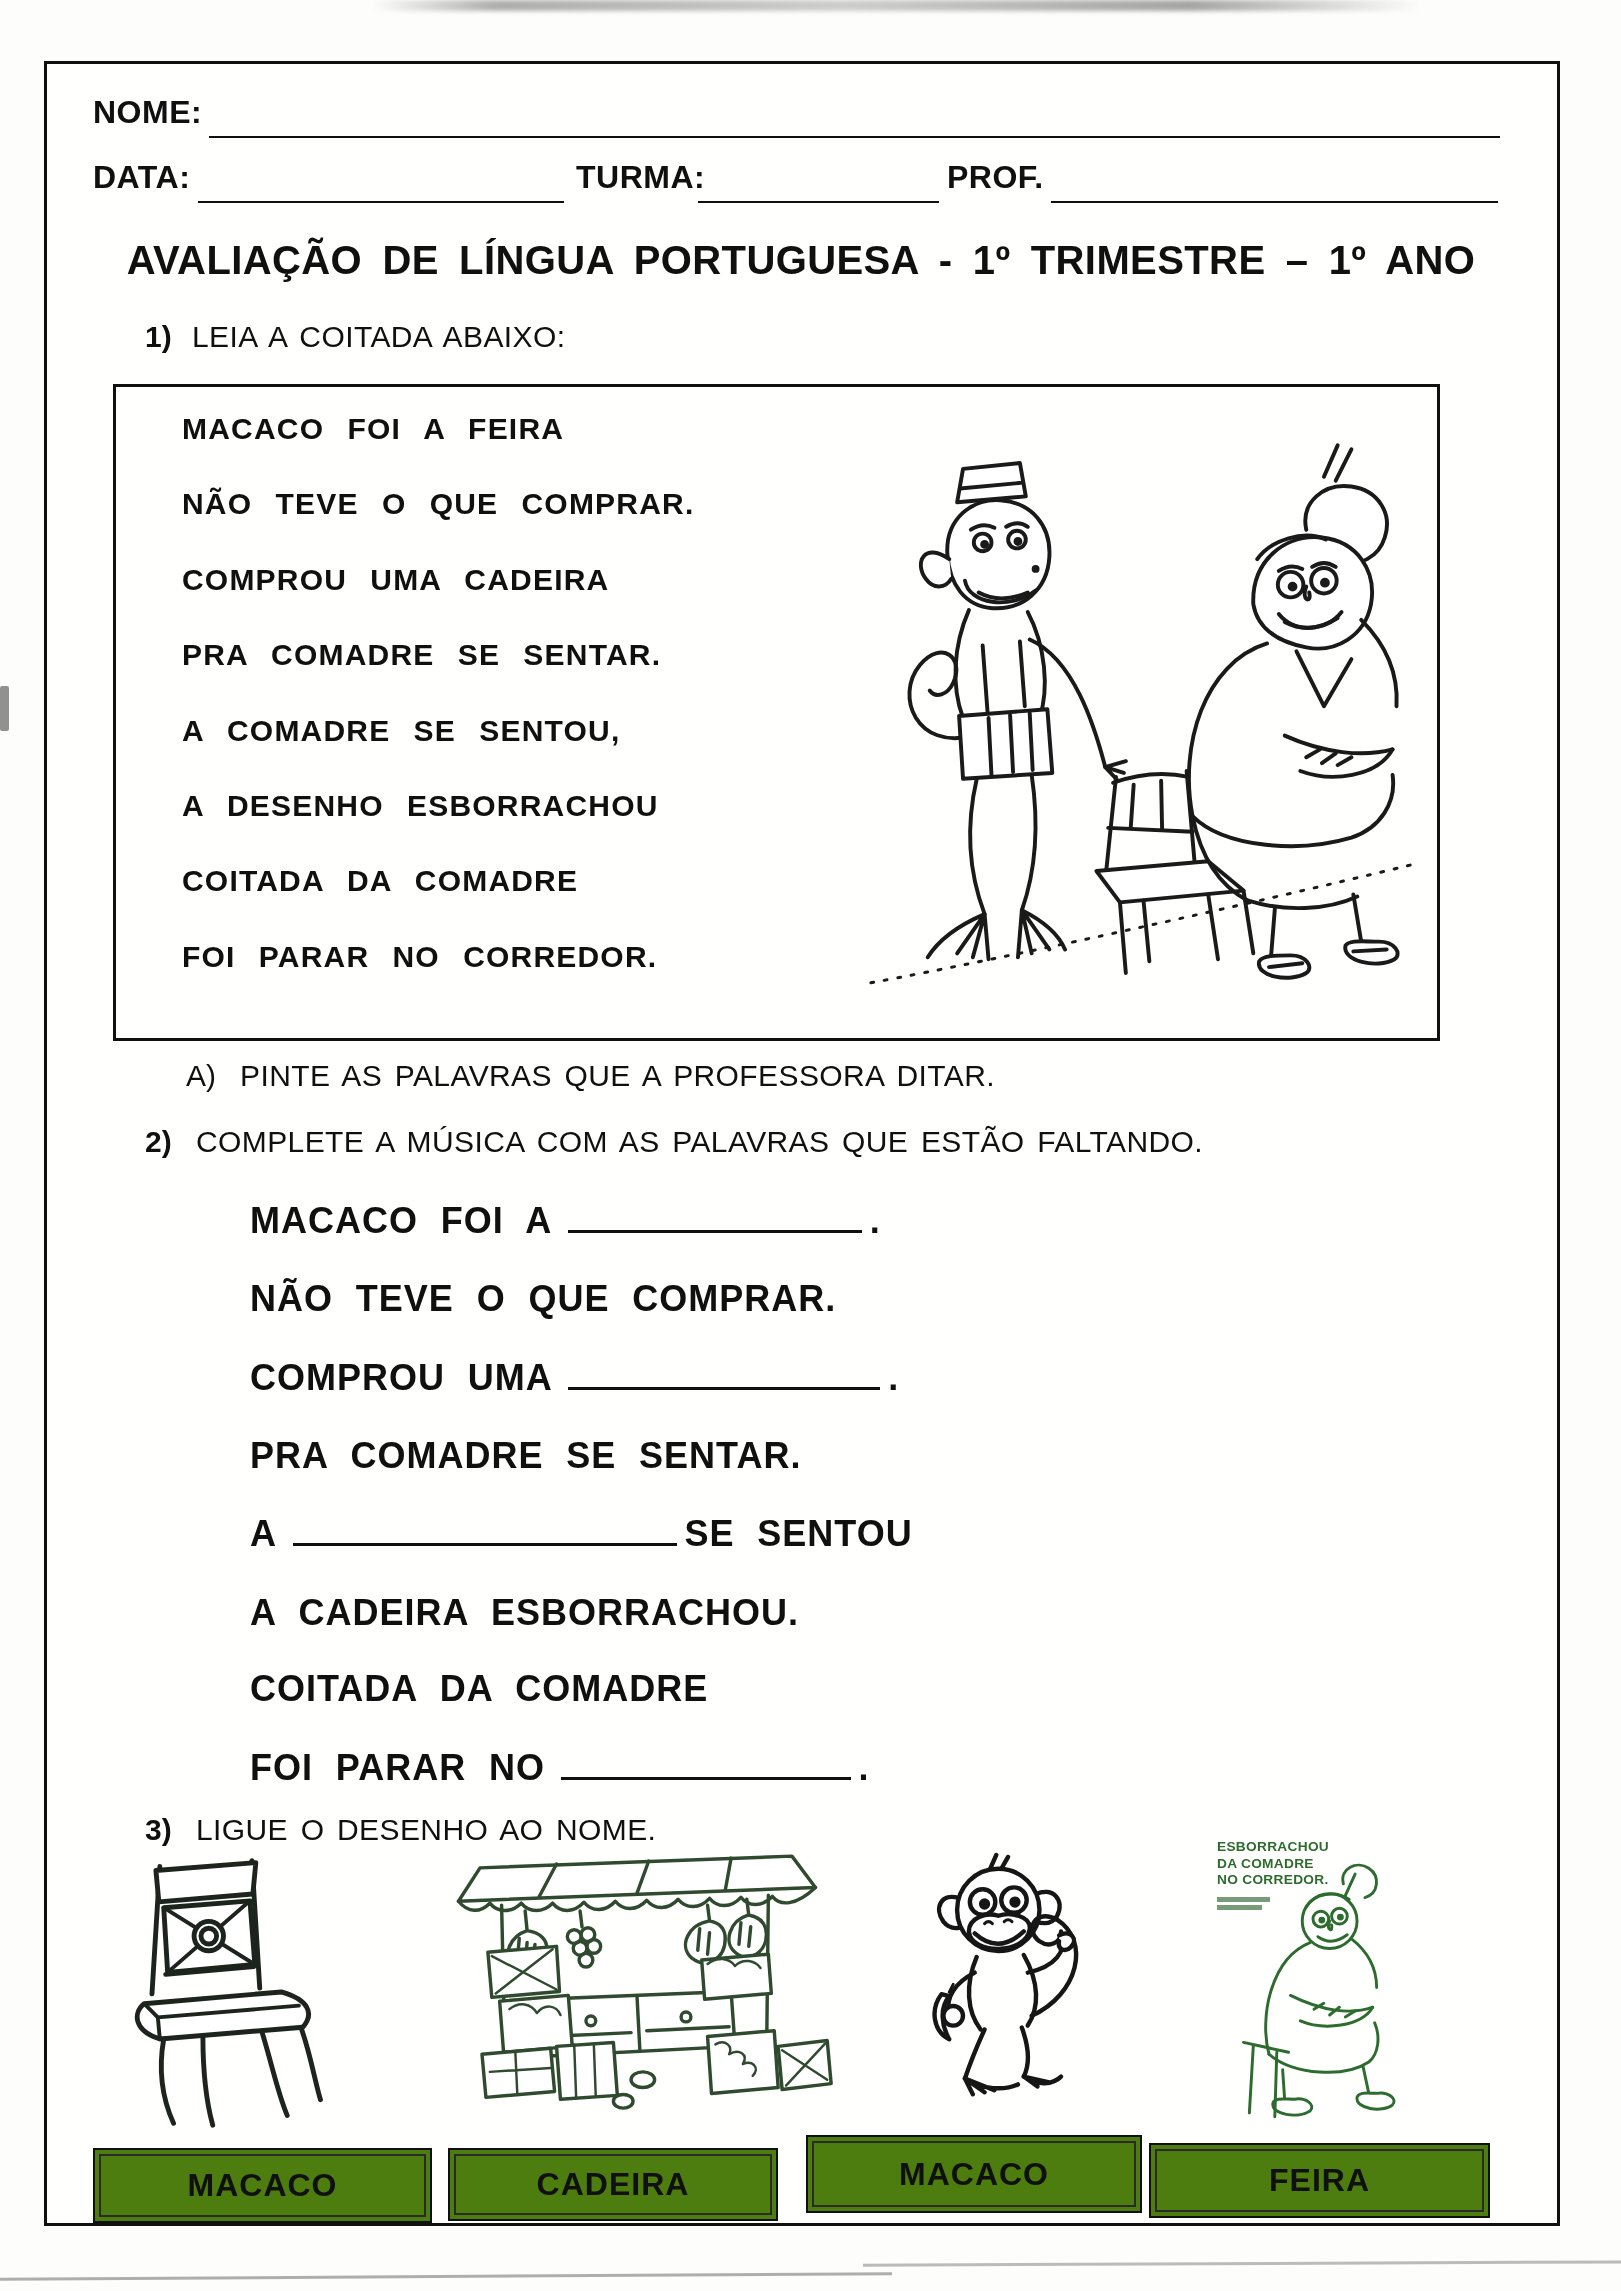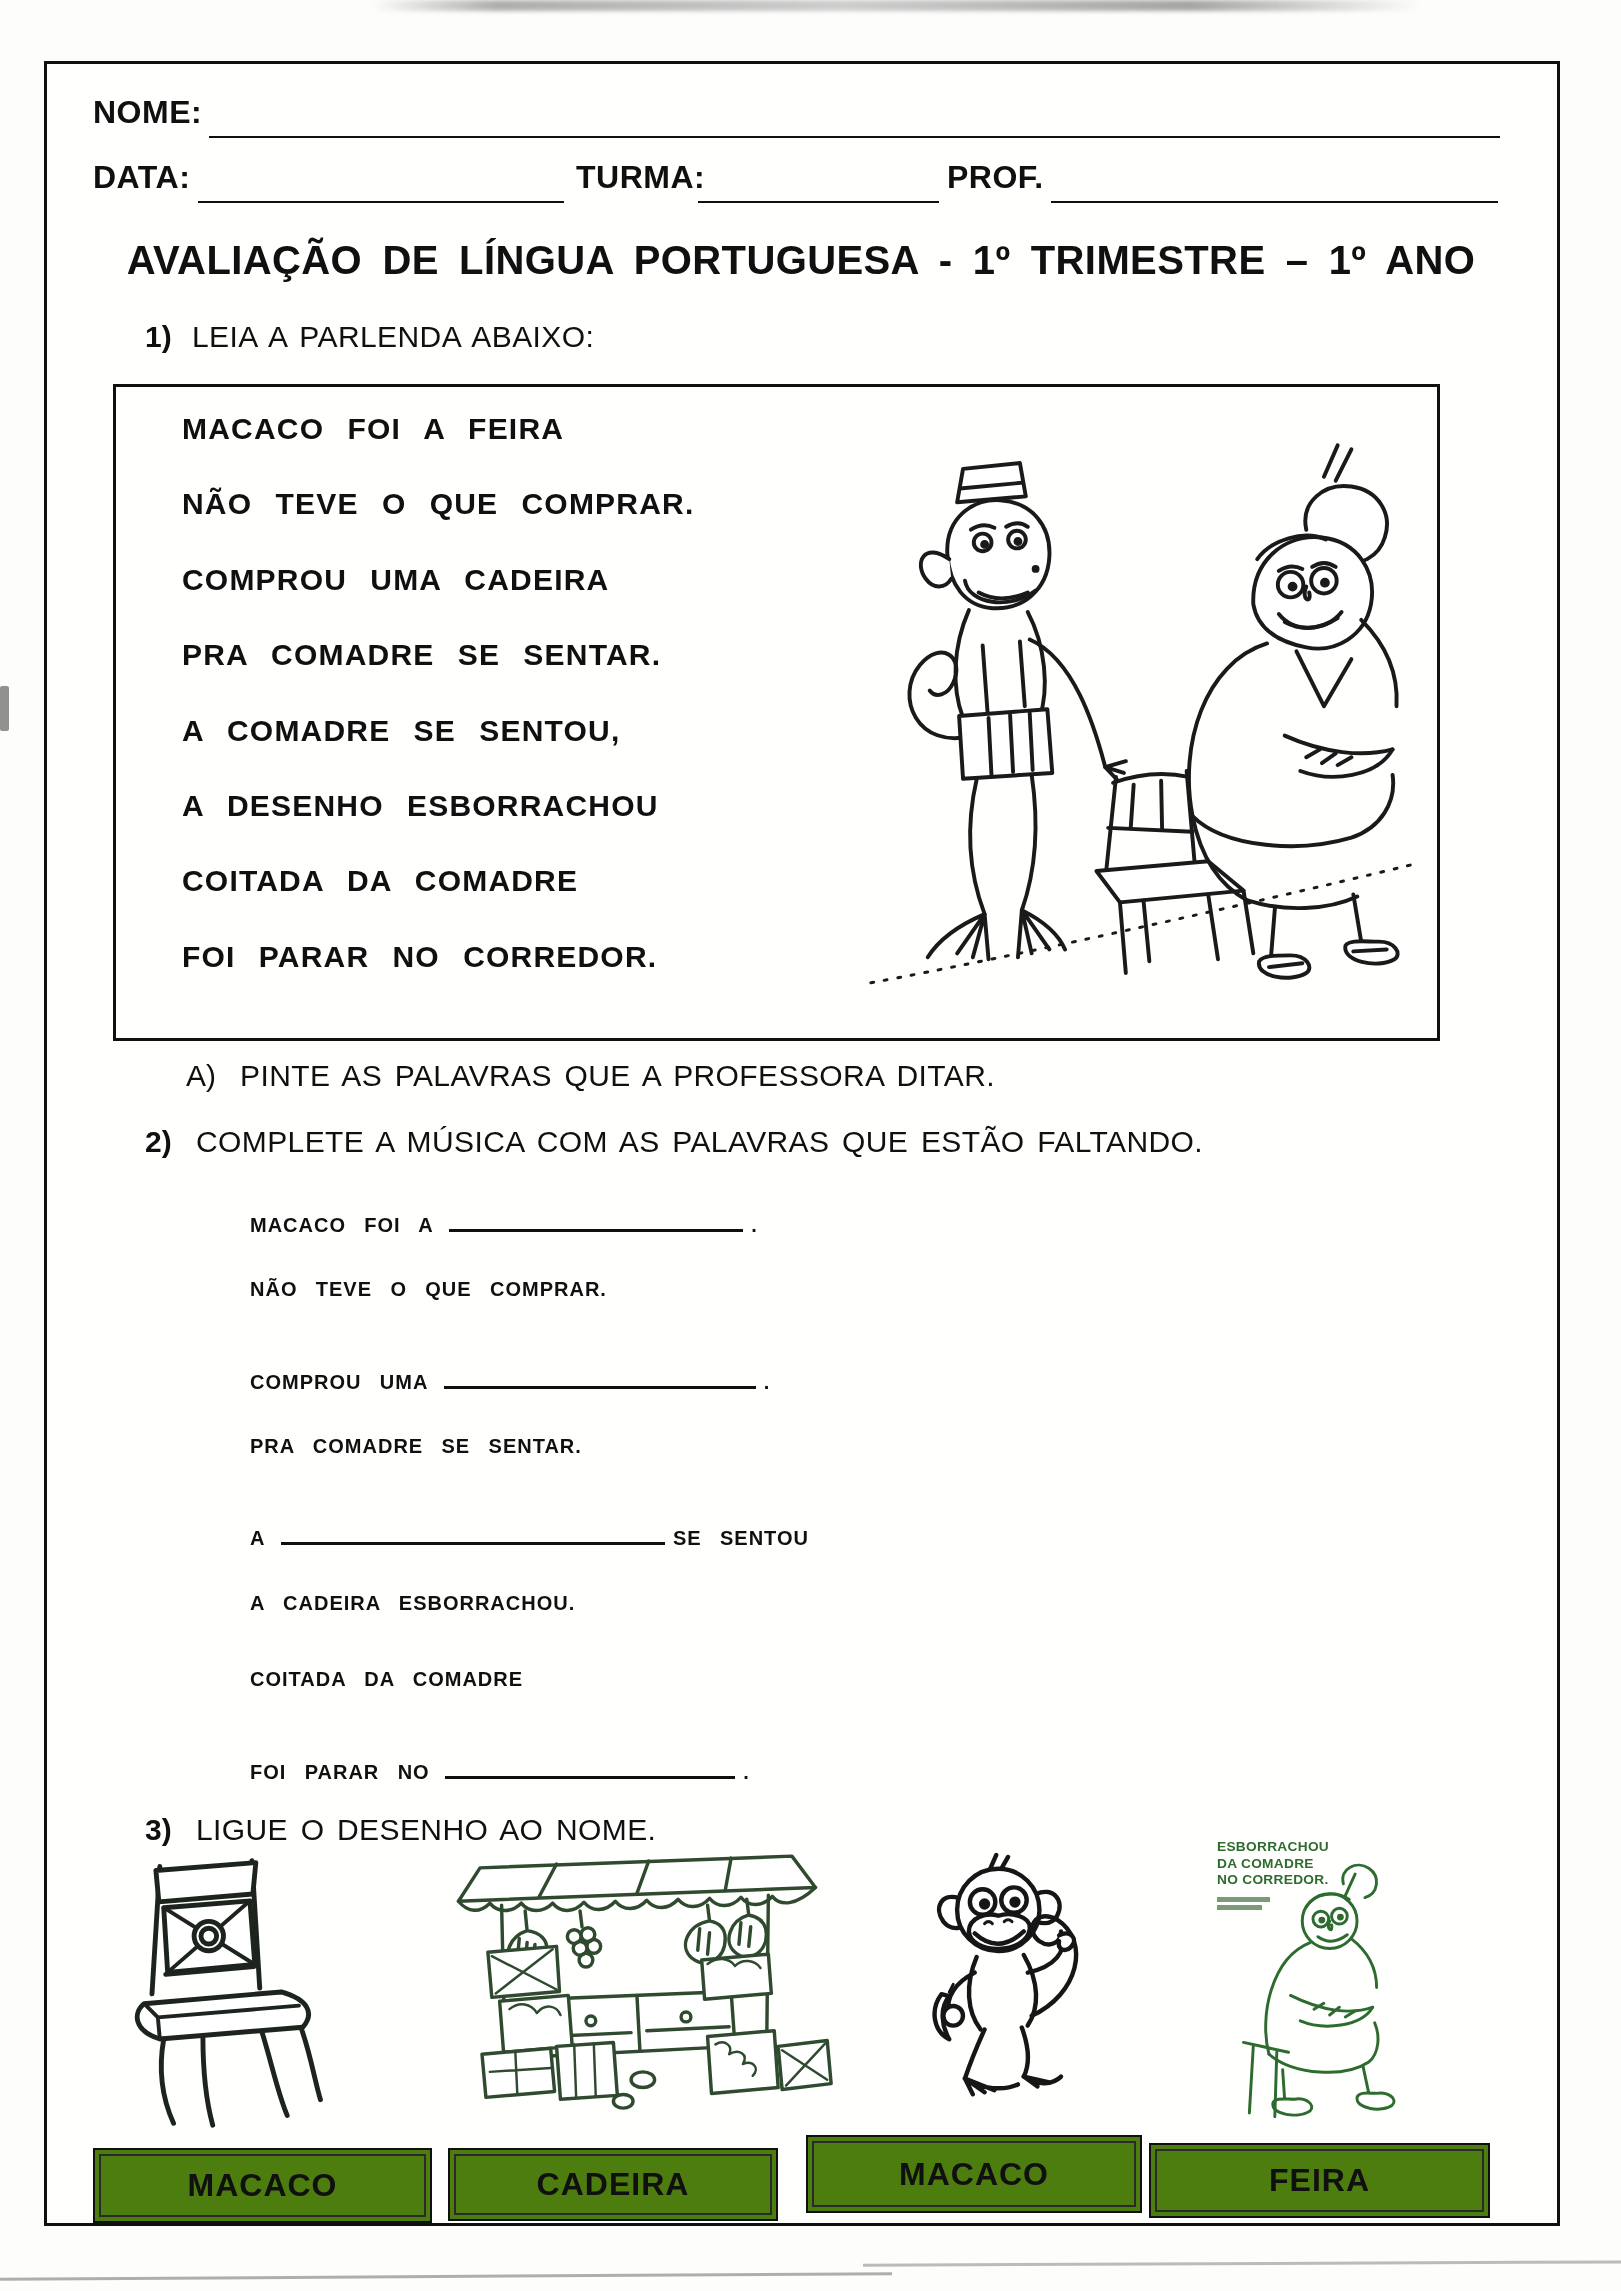--- a/index.html
+++ b/index.html
@@ -23,21 +23,21 @@
   
   .title{left:44px;width:1514px;top:238px;text-align:center;font-weight:700;font-size:40px;
     letter-spacing:0.4px;word-spacing:8.8px;white-space:nowrap;}
   
   .qnum{font-weight:700;font-size:30px;}
   .qtext{font-weight:400;font-size:30px;letter-spacing:0.4px;word-spacing:3.9px;white-space:nowrap;}
   
   .pbox{left:113px;top:384px;width:1321px;height:651px;border:3.9px solid #101010;}
   .pline{font-weight:700;font-size:30px;letter-spacing:1.2px;word-spacing:13.7px;white-space:nowrap;}
   
-  .s2{font-weight:700;font-size:20px;letter-spacing:1px;word-spacing:11.8px;white-space:nowrap;}
+  .s2{font-weight:700;font-size:36px;letter-spacing:1px;word-spacing:11.8px;white-space:nowrap;}
   .blank{display:inline-block;border-bottom:3.9px solid #101010;height:29px;vertical-align:baseline;margin:0 7.8px 0 15.7px;}
   .b300{width:294px;} .b318{width:312px;} .b392{width:384px;} .b296{width:290px;}
   
   .wbox{border:2.9px solid #101010;outline:2px solid #2a2a2a;outline-offset:-8.8px;background:#4d7c0f;
     display:flex;align-items:center;justify-content:center;font-weight:700;font-size:32px;letter-spacing:1px;}
   
   .gcap{color:#2e6b2e;font-weight:700;font-size:13.7px;line-height:16.7px;letter-spacing:0.3px;white-space:pre-line;}
   .gfine{background:#4c7a4c;opacity:.75;height:4.9px;}
   svg{display:block;}
 </style>
@@ -57,21 +57,21 @@
 <div class="abs lbl" style="left:93px;top:159px;">DATA:</div>
 <div class="abs hline" style="left:198px;top:201px;width:366px;"></div>
 <div class="abs lbl" style="left:576px;top:159px;">TURMA:</div>
 <div class="abs hline" style="left:698px;top:201px;width:241px;"></div>
 <div class="abs lbl" style="left:947px;top:159px;">PROF.</div>
 <div class="abs hline" style="left:1051px;top:201px;width:447px;"></div>
 
 <div class="abs title">AVALIAÇÃO DE LÍNGUA PORTUGUESA - 1º TRIMESTRE – 1º ANO</div>
 
 <div class="abs qnum" style="left:145px;top:320px;">1)</div>
-<div class="abs qtext" style="left:192px;top:320px;">LEIA A PARLENDA ABAIXO:</div>
+<div class="abs qtext" style="left:192px;top:320px;">LEIA A COITADA ABAIXO:</div>
 
 <div class="abs pbox"></div>
 <div class="abs pline" style="left:182px;top:412px;">MACACO FOI A FEIRA</div>
 <div class="abs pline" style="left:182px;top:487px;">NÃO TEVE O QUE COMPRAR.</div>
 <div class="abs pline" style="left:182px;top:563px;">COMPROU UMA CADEIRA</div>
 <div class="abs pline" style="left:182px;top:638px;">PRA COMADRE SE SENTAR.</div>
 <div class="abs pline" style="left:182px;top:714px;">A COMADRE SE SENTOU,</div>
 <div class="abs pline" style="left:182px;top:789px;">A DESENHO ESBORRACHOU</div>
 <div class="abs pline" style="left:182px;top:864px;">COITADA DA COMADRE</div>
 <div class="abs pline" style="left:182px;top:940px;">FOI PARAR NO CORREDOR.</div>

